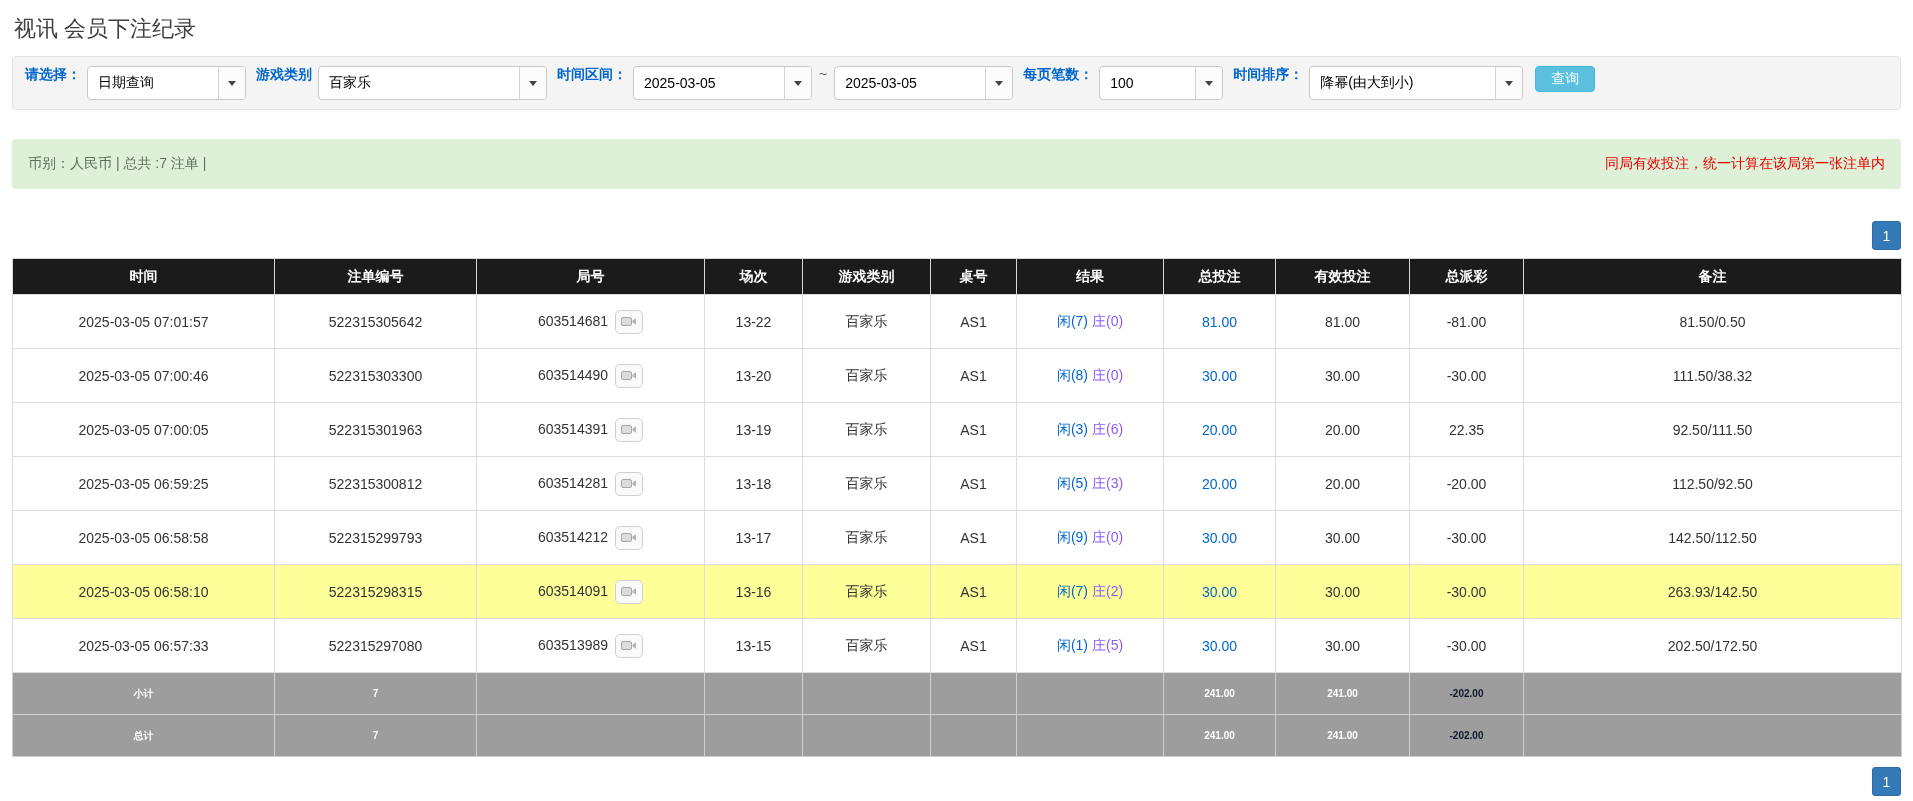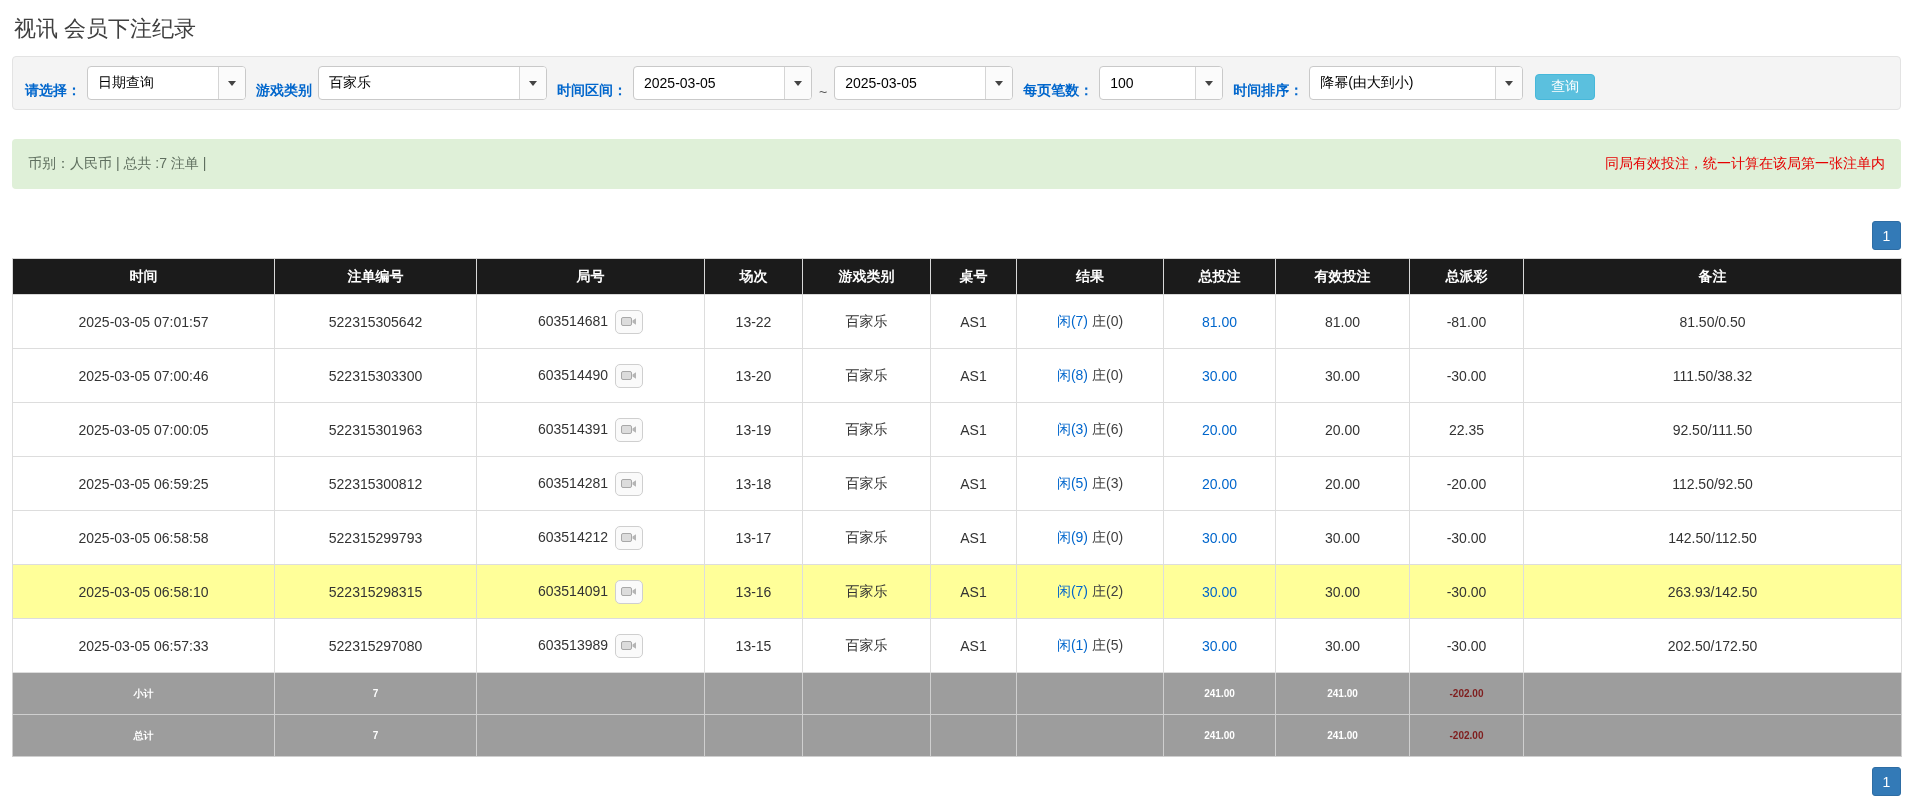--- a/index.html
+++ b/index.html
@@ -2,21 +2,21 @@
 <html><head>
 <meta charset="utf-8">
 <style>
   * { box-sizing: border-box; margin: 0; padding: 0; }
   html,body { width: 1913px; height: 801px; background: #fff; font-family: "Liberation Sans", sans-serif; color: #333; }
   .page { padding: 10px 12px 0 12px; }
 
   .page-title { font-size: 22px; color: #404040; padding: 4px 0 12px 2px; }
 
   
-  .filter-bar { background: #f4f4f4; border: 1px solid #e3e3e3; border-radius: 4px; padding: 9px 10px; display: flex; align-items: flex-end; }
+  .filter-bar { background: #f4f4f4; border: 1px solid #e3e3e3; border-radius: 4px; padding: 9px 10px; display: flex; align-items: flex-start; }
   .flabel { color: #0066cc; font-weight: bold; font-size: 14px; margin: 0 6px 0 10px; white-space: nowrap; }
   .flabel:first-child { margin-left: 2px; }
   .combobox { display: inline-flex; align-items: stretch; height: 34px; background: #fff; border: 1px solid #c9c9c9; border-radius: 4px; overflow: hidden; }
   .combobox input { border: none; outline: none; padding: 0 10px; font-size: 14px; color: #000000; font-family: "Liberation Sans", sans-serif; background: transparent; }
   .combo-btn { width: 27px; background: #fbfbfb; border-left: 1px solid #d5d5d5; display: flex; align-items: center; justify-content: center; cursor: pointer; }
   .combo-btn::after { content: ""; border-left: 4px solid transparent; border-right: 4px solid transparent; border-top: 5px solid #444; }
   .tilde { color: #555; font-size: 14px; margin: 0 7px; }
   .search-btn { margin-left: 12px; background: #5bc0de; border: 1px solid #46b8da; color: #fff; font-size: 14px; height: 26px; padding: 0 15px; border-radius: 4px; cursor: pointer; font-family: "Liberation Sans", sans-serif; }
 
   
@@ -30,23 +30,23 @@
   .pager-bottom { margin: 10px 0 8px 0; }
   .pager-btn { min-width: 29px; height: 29px; background: #337ab7; color: #fff; border: 1px solid #2e6da4; border-radius: 3px; font-size: 14px; display: flex; align-items: center; justify-content: center; cursor: pointer; }
 
   
   table.records { width: 100%; border-collapse: collapse; table-layout: fixed; }
   .records th { background: #1b1b1b; color: #fff; font-size: 14px; font-weight: bold; height: 36px; border: 1px solid #d8d8d8; text-align: center; }
   .records td { border: 1px solid #ddd; text-align: center; font-size: 14px; height: 54px; color: #333; background: #fff; vertical-align: middle; }
   .records tr.hl td { background: #ffff99; }
   .blue { color: #0066cc; }
   .link { cursor: pointer; }
-  .red { color: #404040; }
+  .red { color: #8b5cf6; }
   .records tr.sumrow td { background: #9d9d9d; color: #fff; font-weight: bold; height: 42px; font-size: 10px; border: 1px solid #cfcfcf; }
-  .records tr.sumrow td.red-dark { color: #7f1d1d; }
+  .records tr.sumrow td.red-dark { color: #0f172a; }
 
   .replay-icon { display: inline-flex; align-items: center; justify-content: center; width: 28px; height: 24px; border: 1px solid #cfcfcf; border-radius: 5px; background: #fafafa; vertical-align: middle; margin-left: 7px; cursor: pointer; }
   .result-gap { display: inline-block; width: 4px; }
 </style>
 </head>
 <body>
 
 <div class="page">
 
   <div class="page-title">视讯 会员下注纪录</div>

